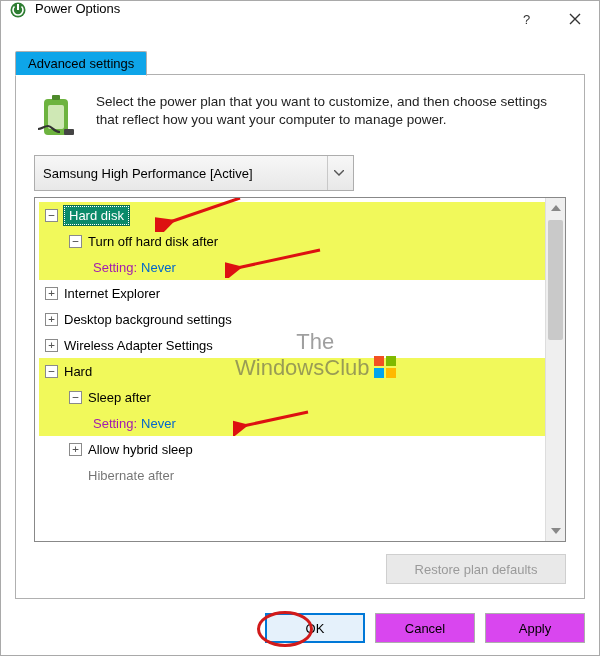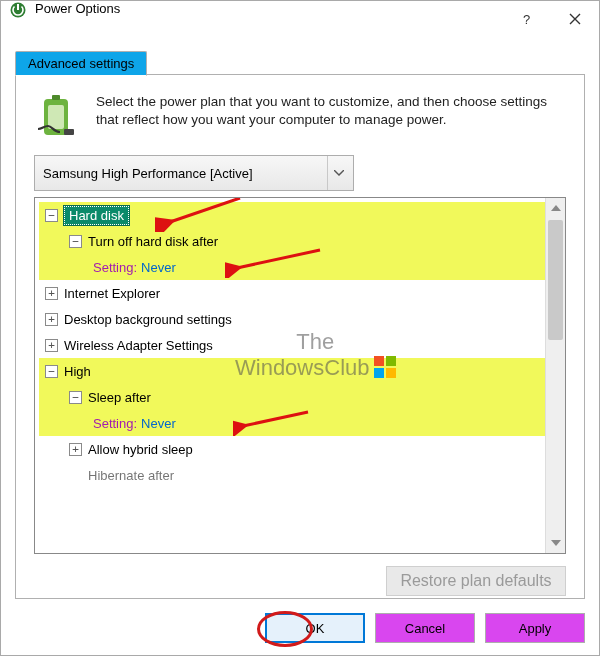--- a/index.html
+++ b/index.html
@@ -58,21 +58,21 @@
     padding: 4px 12px;
     font-size: 13px;
     border-radius: 2px 2px 0 0;
     position: relative;
     top: 1px;
   }
   .tabpanel {
     flex: 1;
     border: 1px solid #b0b0b0;
     background: #fff;
-    padding: 18px 18px 2px 18px;
+    padding: 18px 18px 14px 18px;
     display: flex;
     flex-direction: column;
     position: relative;
   }
   .intro {
     display: flex;
     gap: 14px;
     margin-bottom: 14px;
   }
   .intro-icon { width: 48px; height: 48px; flex: 0 0 auto; }
@@ -146,21 +146,21 @@
   }
   .setting-label { color: #a21caf; margin-right: 4px; }
   .setting-link { color: #0066cc; }
   .restore-row { display:flex; justify-content:flex-end; margin-top: 12px; }
   .restore-btn {
     width: 180px; height: 30px;
     background: #e9e9e9;
     color: #9a9a9a;
     border: 1px solid #cfcfcf;
     display:flex; align-items:center; justify-content:center;
-    font-size: 16px;
+    font-size: 13px;
   }
   .button-row {
     display: flex;
     justify-content: flex-end;
     gap: 10px;
     padding-top: 14px;
   }
   .btn {
     width: 100px; height: 30px;
     border: 1px solid #adadad;
@@ -281,21 +281,21 @@
             <span class="expander">+</span>
             <span>Desktop background settings</span>
           </div>
           <div class="row ind0">
             <span class="expander">+</span>
             <span>Wireless Adapter Settings</span>
           </div>
           <div class="row ind0 hl">
             <div class="hl-inner">
               <span class="expander">−</span>
-              <span>High</span>
+              <span>Hard</span>
             </div>
           </div>
           <div class="row ind1 hl">
             <div class="hl-inner">
               <span class="expander">−</span>
               <span>Sleep after</span>
             </div>
           </div>
           <div class="row ind2 hl">
             <div class="hl-inner">

